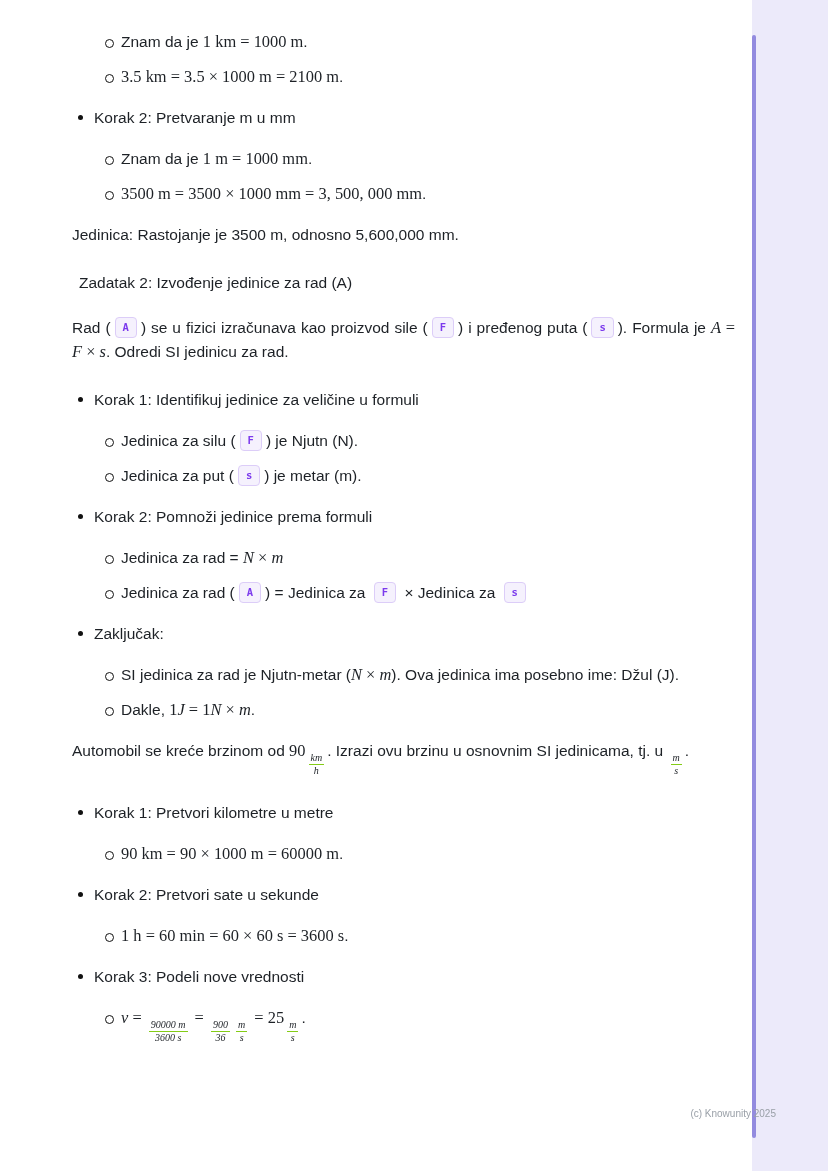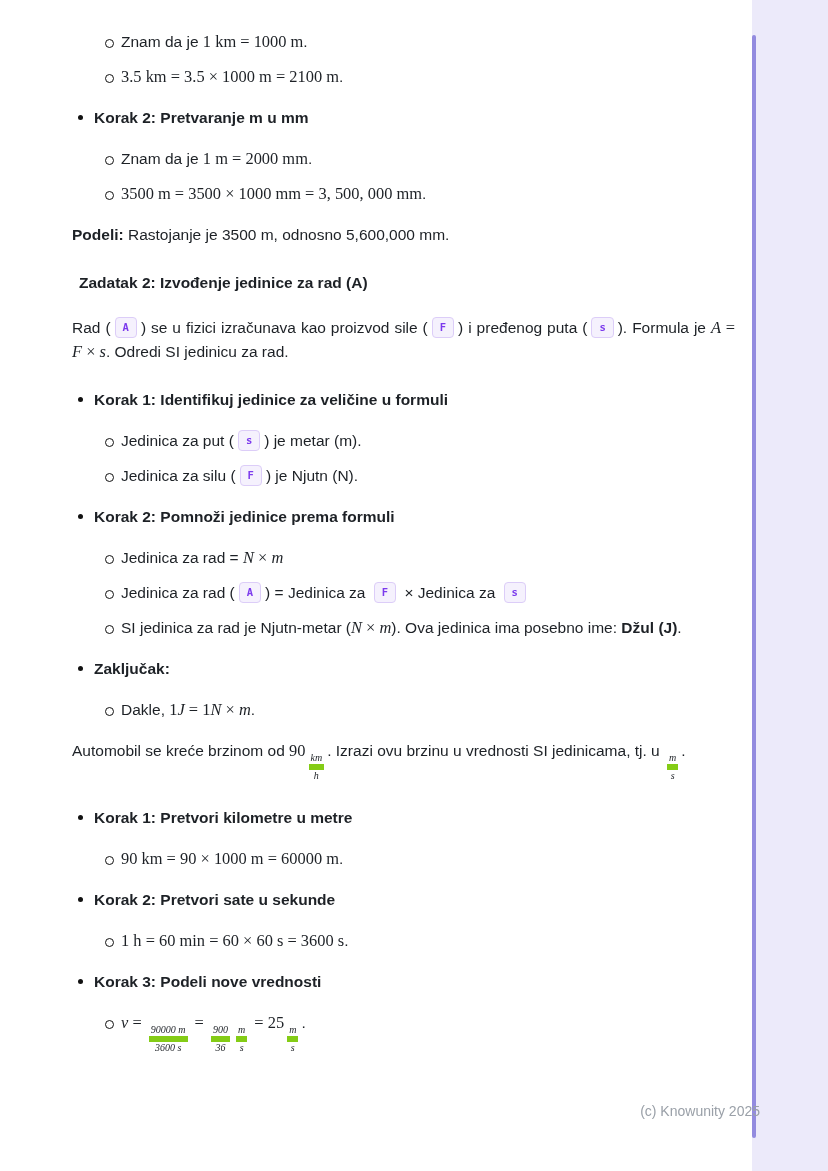--- a/index.html
+++ b/index.html
@@ -30,21 +30,21 @@
   .bullet.disc::before {
     content: ""; position: absolute; top: 9px; left: 0;
     width: 5px; height: 5px; border-radius: 50%; background: #111;
   }
   .bullet.circ::before {
     content: ""; position: absolute; top: 9px; left: 0;
     width: 7px; height: 7px; border-radius: 50%;
     border: 1.4px solid #111; background: transparent;
   }
   .li-content { flex: 1 1 auto; }
-  .seg-b { font-weight: bold; }
+  .seg-b { font-weight: normal; }
   .seg-m { font-family: "Liberation Serif", serif; font-size: 1.06em; }
   .seg-i { font-family: "Liberation Serif", serif; font-style: italic; font-size: 1.06em; }
   .seg-c {
     display: inline-block;
     background: #f5f1fd;
     border: 1px solid #dccdf8;
     border-radius: 4px;
     color: #7c3aed;
     font-family: "DejaVu Sans Mono", monospace;
     font-size: 10.5px;
@@ -58,38 +58,38 @@
     display: inline-flex;
     flex-direction: column;
     align-items: center;
     font-family: "Liberation Serif", serif;
     font-style: italic;
     font-size: 10px;
     line-height: 1.2;
     vertical-align: -5px;
     margin: 0 3px;
   }
-  .fnum { border-bottom: 6px solid #84cc16; padding: 0 2px; }
+  .fnum { border-bottom: 1px solid #84cc16; padding: 0 2px; }
   .fden { padding: 0 2px; }
   .scroll-strip {
     position: absolute; top: 0; right: 0;
     width: 76px; height: 100%;
     background: #eceafa;
     z-index: 1;
   }
   .scroll-thumb {
     position: absolute; top: 35px; right: 72px;
     width: 4px; height: 1103px;
     background: #938bdf;
     border-radius: 2px;
     z-index: 2;
   }
   .footer {
-    position: absolute; right: 68px; bottom: 52px;
-    font-size: 14px; color: #9aa0a8;
+    position: absolute; right: 52px; bottom: 52px;
+    font-size: 10px; color: #9aa0a8;
     z-index: 3;
     margin-left: 38px;
   }
 </style>
 </head>
 <body>
 
 <div class="page">
   <div class="content">
       <div class="block li2">
@@ -99,69 +99,69 @@
       <div class="block li2">
         <span class="bullet circ"></span>
         <div class="li-content"><span class="seg-m">3.5 km = 3.5 × 1000 m = 2100 m</span><span class="seg-t">.</span></div>
       </div>
       <div class="block li1">
         <span class="bullet disc"></span>
         <div class="li-content"><span class="seg-b">Korak 2: Pretvaranje m u mm</span></div>
       </div>
       <div class="block li2">
         <span class="bullet circ"></span>
-        <div class="li-content"><span class="seg-t">Znam da je </span><span class="seg-m">1 m = 2000 mm</span><span class="seg-t">.</span></div>
+        <div class="li-content"><span class="seg-t">Znam da je </span><span class="seg-m">1 m = 1000 mm</span><span class="seg-t">.</span></div>
       </div>
       <div class="block li2">
         <span class="bullet circ"></span>
         <div class="li-content"><span class="seg-m">3500 m = 3500 × 1000 mm = 3, 500, 000 mm</span><span class="seg-t">.</span></div>
       </div>
-      <div class="block p"><span class="seg-b">Podeli:</span><span class="seg-t"> Rastojanje je 3500 m, odnosno 5,600,000 mm.</span></div>
+      <div class="block p"><span class="seg-b">Jedinica:</span><span class="seg-t"> Rastojanje je 3500 m, odnosno 5,600,000 mm.</span></div>
       <div class="block h"><span class="seg-b">Zadatak 2: Izvođenje jedinice za rad (A)</span></div>
       <div class="block p"><span class="seg-t">Rad (</span><span class="seg-c">A</span><span class="seg-t">) se u fizici izračunava kao proizvod sile (</span><span class="seg-c">F</span><span class="seg-t">) i pređenog puta (</span><span class="seg-c">s</span><span class="seg-t">). Formula je </span><span class="seg-i">A</span><span class="seg-m"> = </span><span class="seg-i">F</span><span class="seg-m"> × </span><span class="seg-i">s</span><span class="seg-t">. Odredi SI jedinicu za rad.</span></div>
       <div class="block li1">
         <span class="bullet disc"></span>
         <div class="li-content"><span class="seg-b">Korak 1: Identifikuj jedinice za veličine u formuli</span></div>
       </div>
       <div class="block li2">
         <span class="bullet circ"></span>
+        <div class="li-content"><span class="seg-t">Jedinica za silu (</span><span class="seg-c">F</span><span class="seg-t">) je Njutn (N).</span></div>
+      </div>
+      <div class="block li2">
+        <span class="bullet circ"></span>
         <div class="li-content"><span class="seg-t">Jedinica za put (</span><span class="seg-c">s</span><span class="seg-t">) je metar (m).</span></div>
       </div>
-      <div class="block li2">
-        <span class="bullet circ"></span>
-        <div class="li-content"><span class="seg-t">Jedinica za silu (</span><span class="seg-c">F</span><span class="seg-t">) je Njutn (N).</span></div>
-      </div>
       <div class="block li1">
         <span class="bullet disc"></span>
         <div class="li-content"><span class="seg-b">Korak 2: Pomnoži jedinice prema formuli</span></div>
       </div>
       <div class="block li2">
         <span class="bullet circ"></span>
         <div class="li-content"><span class="seg-t">Jedinica za rad = </span><span class="seg-i">N</span><span class="seg-m"> × </span><span class="seg-i">m</span></div>
       </div>
       <div class="block li2">
         <span class="bullet circ"></span>
         <div class="li-content"><span class="seg-t">Jedinica za rad (</span><span class="seg-c">A</span><span class="seg-t">) = Jedinica za </span><span class="seg-c">F</span><span class="seg-t"> × Jedinica za </span><span class="seg-c">s</span></div>
       </div>
+      <div class="block li1">
+        <span class="bullet disc"></span>
+        <div class="li-content"><span class="seg-b">Zaključak:</span></div>
+      </div>
       <div class="block li2">
         <span class="bullet circ"></span>
         <div class="li-content"><span class="seg-t">SI jedinica za rad je Njutn-metar (</span><span class="seg-i">N</span><span class="seg-m"> × </span><span class="seg-i">m</span><span class="seg-t">). Ova jedinica ima posebno ime: </span><span class="seg-b">Džul (J)</span><span class="seg-t">.</span></div>
-      </div>
-      <div class="block li1">
-        <span class="bullet disc"></span>
-        <div class="li-content"><span class="seg-b">Zaključak:</span></div>
       </div>
       <div class="block li2">
         <span class="bullet circ"></span>
         <div class="li-content"><span class="seg-t">Dakle, </span><span class="seg-m">1</span><span class="seg-i">J</span><span class="seg-m"> = 1</span><span class="seg-i">N</span><span class="seg-m"> × </span><span class="seg-i">m</span><span class="seg-t">.</span></div>
       </div>
       <div class="block p"><span class="seg-t">Automobil se kreće brzinom od </span><span class="seg-m">90</span><span class="frac">
           <span class="fnum">km</span>
           <span class="fden">h</span>
-        </span><span class="seg-t">. Izrazi ovu brzinu u vrednosti SI jedinicama, tj. u </span><span class="frac">
+        </span><span class="seg-t">. Izrazi ovu brzinu u osnovnim SI jedinicama, tj. u </span><span class="frac">
           <span class="fnum">m</span>
           <span class="fden">s</span>
         </span><span class="seg-t">.</span></div>
       <div class="block li1">
         <span class="bullet disc"></span>
         <div class="li-content"><span class="seg-b">Korak 1: Pretvori kilometre u metre</span></div>
       </div>
       <div class="block li2">
         <span class="bullet circ"></span>
         <div class="li-content"><span class="seg-m">90 km = 90 × 1000 m = 60000 m</span><span class="seg-t">.</span></div>

